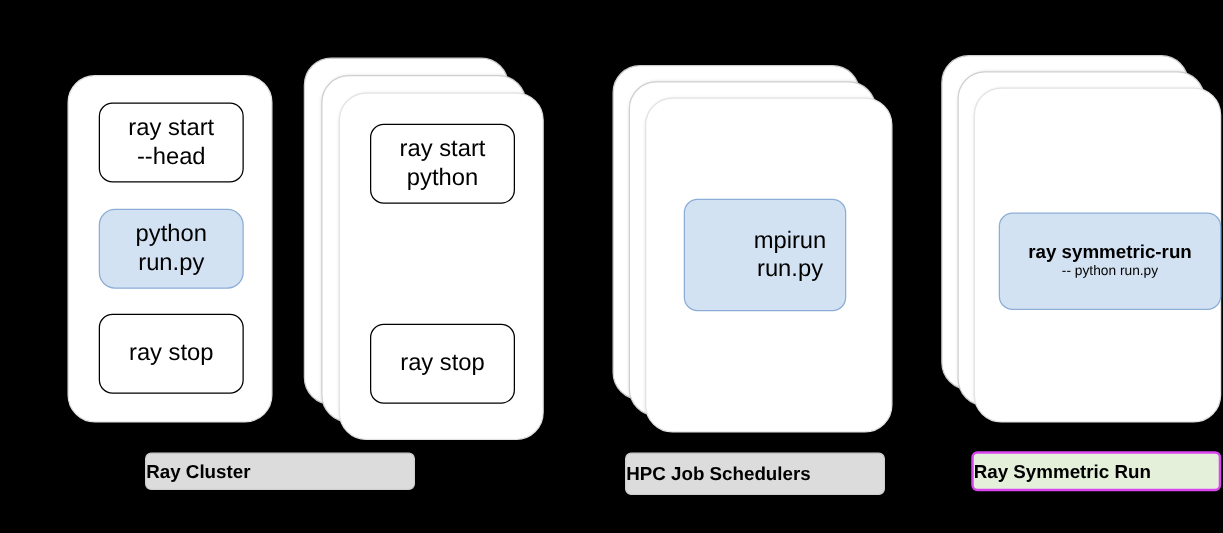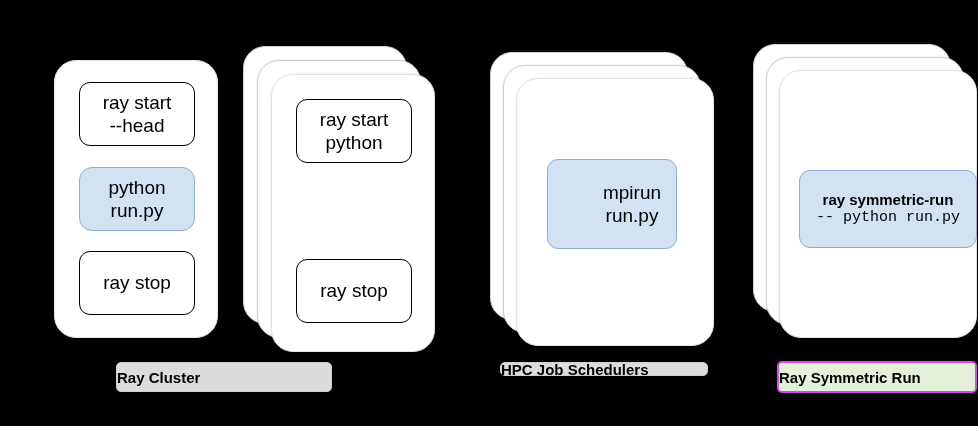--- a/index.html
+++ b/index.html
@@ -59,22 +59,21 @@
     font-size: 19px;
   }
   .cmd .l1, .cmd .l2 { display: block; white-space: nowrap; }
 
   .cmd.two-tone .l1 {
     font-weight: bold;
     font-size: 15px;
   }
   .cmd.two-tone .l2 {
     font-weight: normal;
-    font-size: 15px;
-    font-family: Liberation Mono, monospace;
+    font-size: 11px;
   }
 
   
   .chip {
     position: absolute;
     box-sizing: border-box;
     display: flex;
     align-items: center;
     justify-content: flex-start;
     border-radius: 5px;
@@ -132,21 +131,21 @@
 
   <div class="card back" style="left:458px; top:52px; width:198px; height:268px;"></div>
   <div class="card back" style="left:471px; top:65px; width:198px; height:268px;"></div>
   <div class="card front" style="left:484px; top:78px; width:198px; height:268px;"></div>
 
   <div class="cmd accent" style="left:515px; top:159px; width:130px; height:90px;padding-left:40px;">
     <span class="l1">mpirun</span>
     <span class="l2">run.py</span>
   </div>
 
-  <div class="chip grey" style="left:468px; top:362px; width:208px; height:14px;">
+  <div class="chip grey" style="left:468px; top:362px; width:208px; height:34px;">
     <span>HPC Job Schedulers</span>
   </div>
 
   <div class="card back" style="left:721px; top:44px; width:198px; height:268px;"></div>
   <div class="card back" style="left:734px; top:57px; width:198px; height:268px;"></div>
   <div class="card front" style="left:747px; top:70px; width:198px; height:268px;"></div>
 
   <div class="cmd accent two-tone" style="left:767px; top:170px; width:178px; height:78px;">
     <span class="l1">ray symmetric-run</span>
     <span class="l2">-- python run.py</span>

